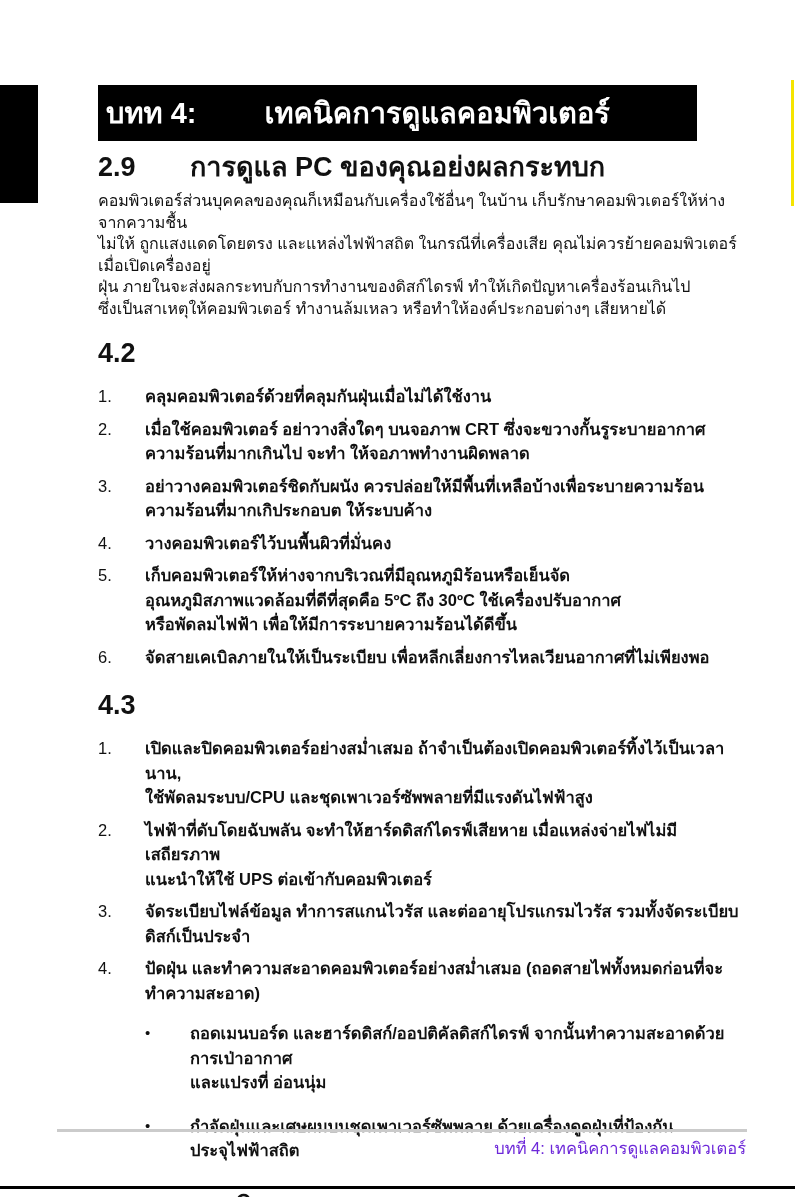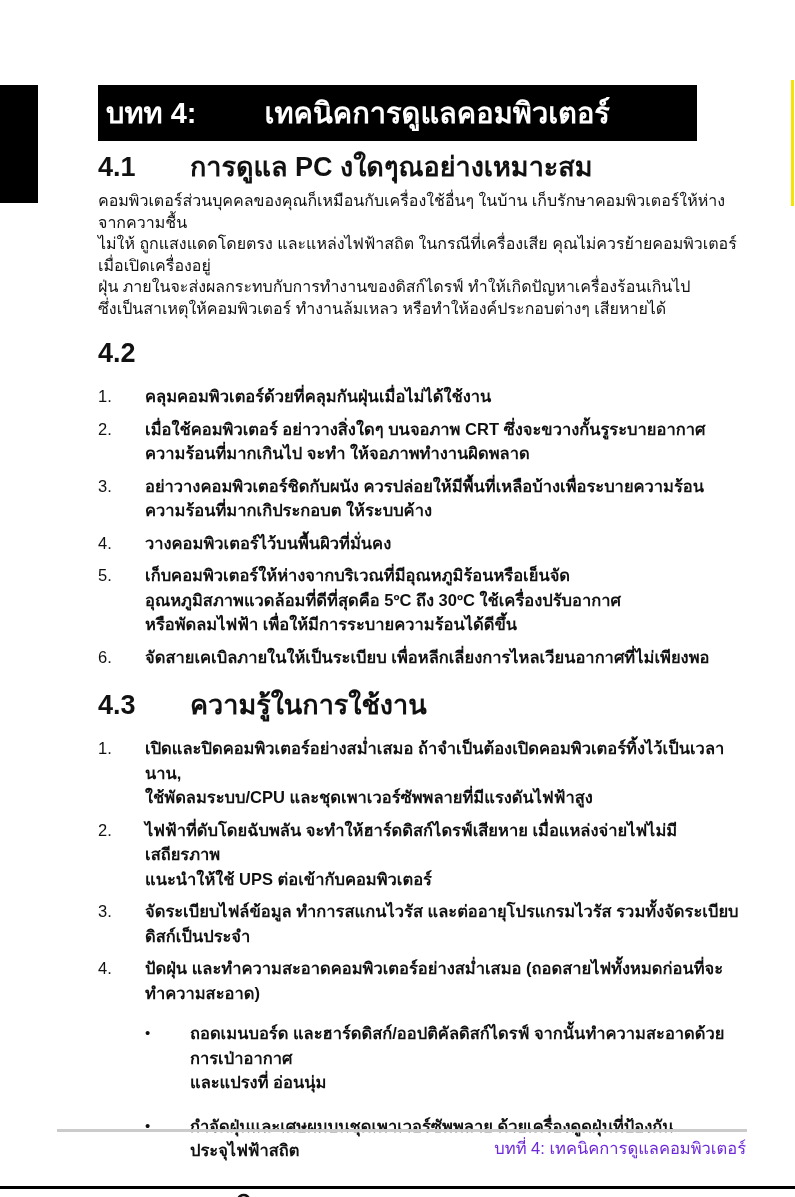--- a/index.html
+++ b/index.html
@@ -45,22 +45,22 @@
 
 <div class="content">
 
   <div class="chapter-bar">
     <span class="chapter-label">บทท 4:</span>
     <span class="chapter-title">เทคนิคการดูแลคอมพิวเตอร์</span>
   </div>
 
   <div>
     <div class="sec-head h41">
-      <span class="sec-num">4.1</span>
-      <span class="sec-title">การดูแล PC งใดๆุณอย่างเหมาะสม</span>
+      <span class="sec-num">2.9</span>
+      <span class="sec-title">การดูแล PC ของคุณอย่งผลกระทบก</span>
     </div>
     <p class="body-par">คอมพิวเตอร์ส่วนบุคคลของคุณก็เหมือนกับเครื่องใช้อื่นๆ ในบ้าน เก็บรักษาคอมพิวเตอร์ให้ห่างจากความชื้น
 ไม่ให้ ถูกแสงแดดโดยตรง และแหล่งไฟฟ้าสถิต ในกรณีที่เครื่องเสีย คุณไม่ควรย้ายคอมพิวเตอร์เมื่อเปิดเครื่องอยู่
 ฝุ่น ภายในจะส่งผลกระทบกับการทำงานของดิสก์ไดรฟ์ ทำให้เกิดปัญหาเครื่องร้อนเกินไป
 ซึ่งเป็นสาเหตุให้คอมพิวเตอร์ ทำงานล้มเหลว หรือทำให้องค์ประกอบต่างๆ เสียหายได้</p>
   </div>
 
   <div>
     <div class="sec-head h42">
       <span class="sec-num">4.2</span>
@@ -93,21 +93,20 @@
       <div class="li">
         <span class="li-num">6.</span>
         <span class="li-txt">จัดสายเคเบิลภายในให้เป็นระเบียบ เพื่อหลีกเลี่ยงการไหลเวียนอากาศที่ไม่เพียงพอ</span>
       </div>
     </div>
   </div>
 
   <div>
     <div class="sec-head h43">
       <span class="sec-num">4.3</span>
-      <span class="sec-title">ความรู้ในการใช้งาน</span>
     </div>
     <div class="list">
       <div class="li">
         <span class="li-num">1.</span>
         <span class="li-txt">เปิดและปิดคอมพิวเตอร์อย่างสม่ำเสมอ ถ้าจำเป็นต้องเปิดคอมพิวเตอร์ทิ้งไว้เป็นเวลานาน,
 ใช้พัดลมระบบ/CPU และชุดเพาเวอร์ซัพพลายที่มีแรงดันไฟฟ้าสูง</span>
       </div>
       <div class="li">
         <span class="li-num">2.</span>
         <span class="li-txt">ไฟฟ้าที่ดับโดยฉับพลัน จะทำให้ฮาร์ดดิสก์ไดรฟ์เสียหาย เมื่อแหล่งจ่ายไฟไม่มีเสถียรภาพ

